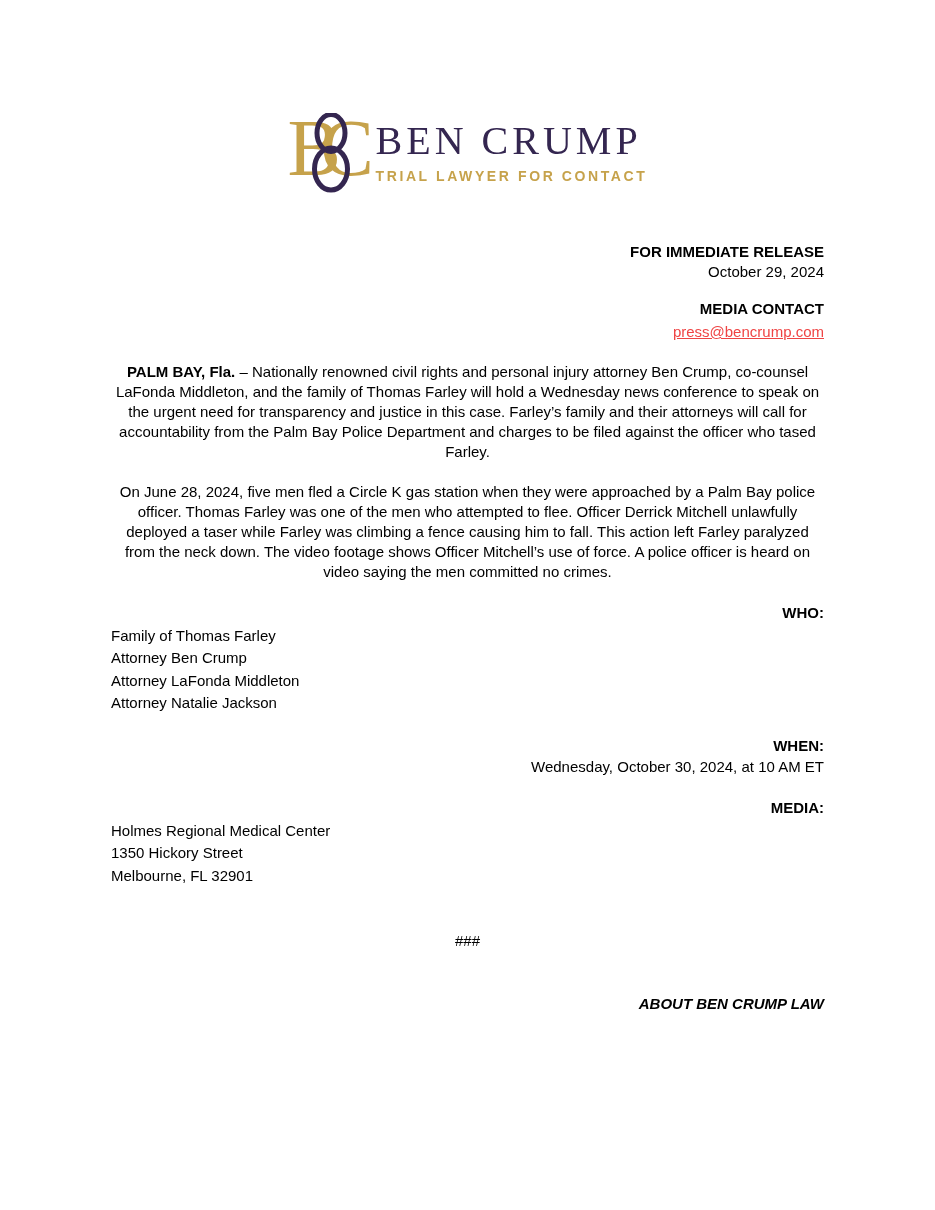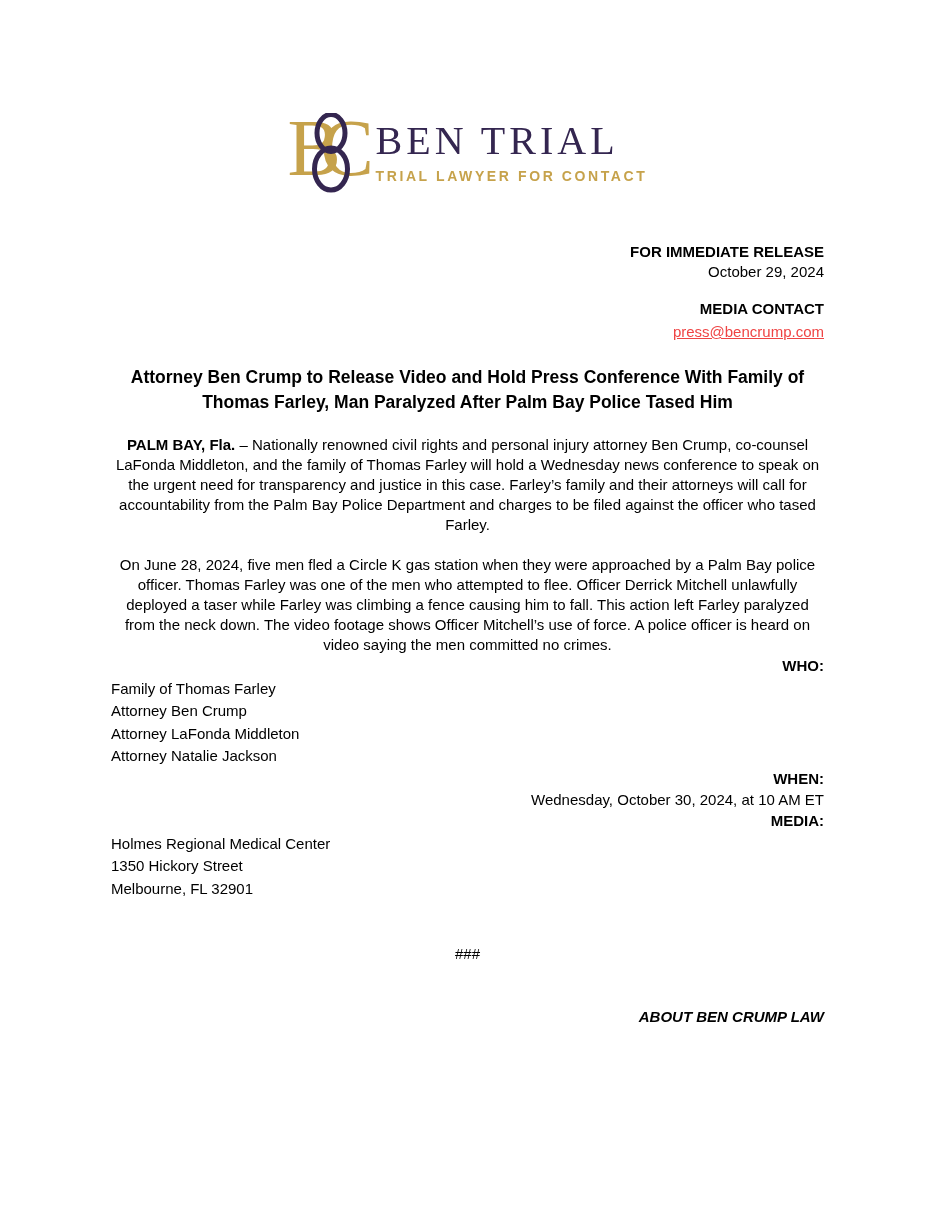--- a/index.html
+++ b/index.html
@@ -81,21 +81,21 @@
     font-size: 17.5px;
     line-height: 25px;
     font-weight: bold;
     text-align: center;
     margin: 23px 0 0;
     padding: 0 10px;
   }
 
   .para { margin: 20px 0 0; text-align: center; }
 
-  .section-label { font-weight: bold; line-height: 22.5px; }
+  .section-label { margin-top: 20px; font-weight: bold; line-height: 22.5px; }
   .list-line { line-height: 22.5px; margin: 0; }
 
   .end-mark { text-align: center; margin-top: 44px; }
   .about-heading {
     margin-top: 43px;
     font-weight: bold;
     font-style: italic;
     font-size: 15px;
   }
 </style>
@@ -107,34 +107,33 @@
   <div class="logo">
     <div class="monogram">
       <span class="mono-b">B</span>
       <span class="mono-c">C</span>
       <svg class="mono-loops" viewBox="0 0 44 80" aria-hidden="true">
         <ellipse cx="22" cy="20" rx="14" ry="18.5" fill="none" stroke="#342650" stroke-width="5"></ellipse>
         <ellipse cx="22" cy="56" rx="16.5" ry="21" fill="none" stroke="#342650" stroke-width="5"></ellipse>
       </svg>
     </div>
     <div class="logo-text">
-      <div class="logo-name">BEN TRIAL</div>
+      <div class="logo-name">BEN CRUMP</div>
       <div class="logo-tagline">TRIAL LAWYER FOR CONTACT</div>
     </div>
   </div>
 
   <div class="content">
 
     <p class="line bold release-label">FOR IMMEDIATE RELEASE</p>
     <p class="line">October 29, 2024</p>
 
     <p class="line bold media-label">MEDIA CONTACT</p>
     <p class="line email-line"><a class="email-link" href="#">press@bencrump.com</a></p>
 
-    <h1 class="headline">Attorney Ben Crump to Release Video and Hold Press Conference With Family of Thomas Farley, Man Paralyzed After Palm Bay Police Tased Him</h1>
 
     <p class="para"><span class="bold">PALM BAY, Fla.</span><span> – Nationally renowned civil rights and personal injury attorney Ben Crump, co-counsel LaFonda Middleton, and the family of Thomas Farley will hold a Wednesday news conference to speak on the urgent need for transparency and justice in this case. Farley’s family and their attorneys will call for accountability from the Palm Bay Police Department and charges to be filed against the officer who tased Farley.</span></p>
 
     <p class="para">On June 28, 2024, five men fled a Circle K gas station when they were approached by a Palm Bay police officer. Thomas Farley was one of the men who attempted to flee. Officer Derrick Mitchell unlawfully deployed a taser while Farley was climbing a fence causing him to fall. This action left Farley paralyzed from the neck down. The video footage shows Officer Mitchell’s use of force. A police officer is heard on video saying the men committed no crimes.</p>
 
     <p class="line section-label">WHO:</p>
     <p class="list-line">Family of Thomas Farley</p>
     <p class="list-line">Attorney Ben Crump</p>
     <p class="list-line">Attorney LaFonda Middleton</p>
     <p class="list-line">Attorney Natalie Jackson</p>

